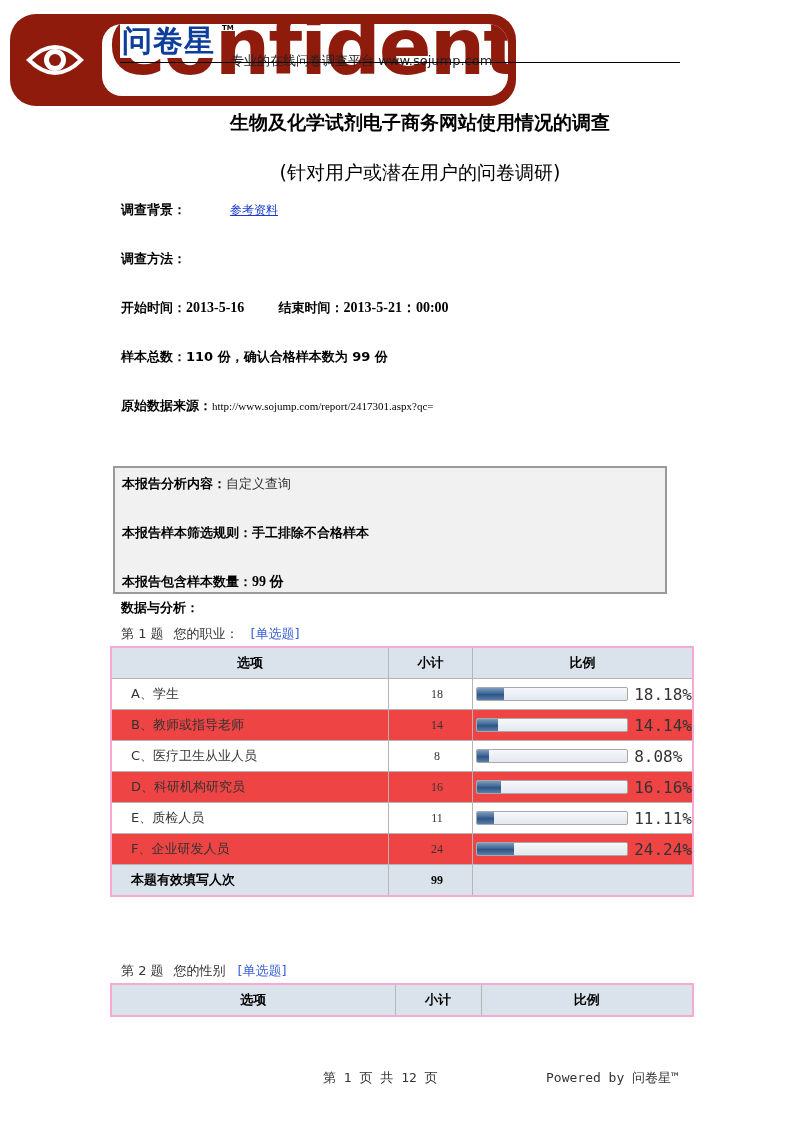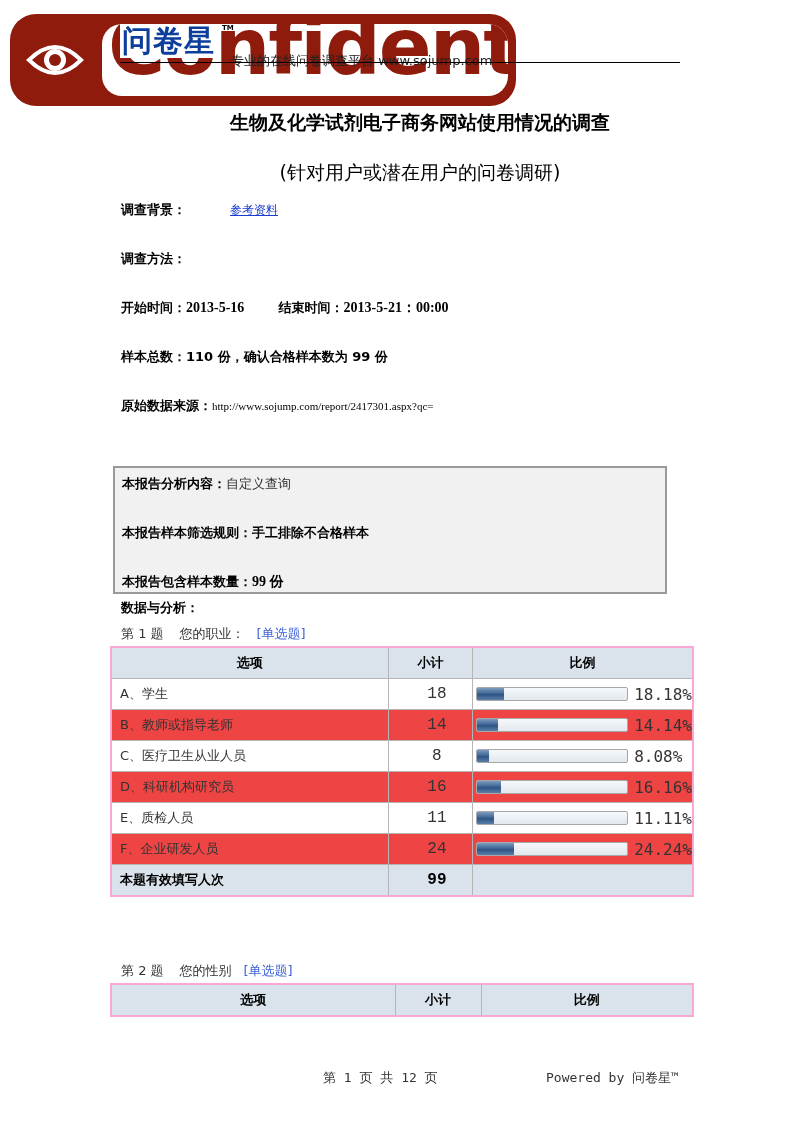--- a/index.html
+++ b/index.html
@@ -36,29 +36,29 @@
   .report-box { position: absolute; left: 113px; top: 466px; width: 550px; height: 124px;
                 border: 2px solid #9a9a9a; background: #f1f1f1; }
   .report-box .row { position: absolute; left: 7px; font-size: 13px; font-family: "DejaVu Sans", sans-serif; }
   .report-box .lbl { font-weight: bold; }
   .report-box .plain { color: #333; }
   .report-box .num { font-weight: bold; font-family: "Liberation Serif", serif; font-size: 14px; }
 
   .section { position: absolute; left: 121px; top: 599px; font-weight: bold; font-size: 13px; font-family: "DejaVu Sans", sans-serif; }
 
   .qhead { position: absolute; left: 121px; font-size: 13px; font-family: "DejaVu Sans", sans-serif; color: #333; }
-  .qhead .qno { margin-right: 16px; }
+  .qhead .qno { margin-right: 10px; }
   .qhead .qtype { color: #3b5fd6; margin-left: 12px; }
 
   table.dt { position: absolute; left: 110px; border-collapse: collapse; width: 584px;
              font-family: "DejaVu Sans", sans-serif; font-size: 13px; border: 2px solid #f9a8d4; }
   table.dt th, table.dt td { border: 1px solid #b5b5b5; height: 30px; padding: 0; }
   table.dt th { background: #dae3ec; font-weight: bold; text-align: center; }
-  table.dt td.opt { padding-left: 8px; color: #333; }
-  table.dt td.cnt { text-align: center; color: #333; font-family: Liberation Mono, monospace; font-size: 16px; padding-left: 13px; }
+  table.dt td.opt { padding-left: 19px; color: #333; }
+  table.dt td.cnt { text-align: center; color: #333; font-family: Liberation Serif, serif; font-size: 12px; padding-left: 13px; }
   table.dt tr.alt td { background: #ef4444; }
   table.dt tr.total td { background: #dae3ec; font-weight: bold; color: #000; }
   table.dt tr.total td.cnt { font-weight: bold; }
   .barwrap { display: flex; align-items: center; padding-left: 3px; }
   .bar { width: 150px; height: 12px; border: 1px solid #a8a8a8; border-radius: 2px;
          background: linear-gradient(#f6f8fb, #e2e8ef); position: relative; overflow: hidden; }
   .bar .fill { position: absolute; left: 0; top: 0; bottom: 0;
                background: linear-gradient(#7d9bbd, #3f6796 45%, #2f5586 55%, #5a7ea8); }
   .pct { margin-left: 6px; color: #333; font-size: 16px; font-family: "DejaVu Sans Mono", monospace; }
 

